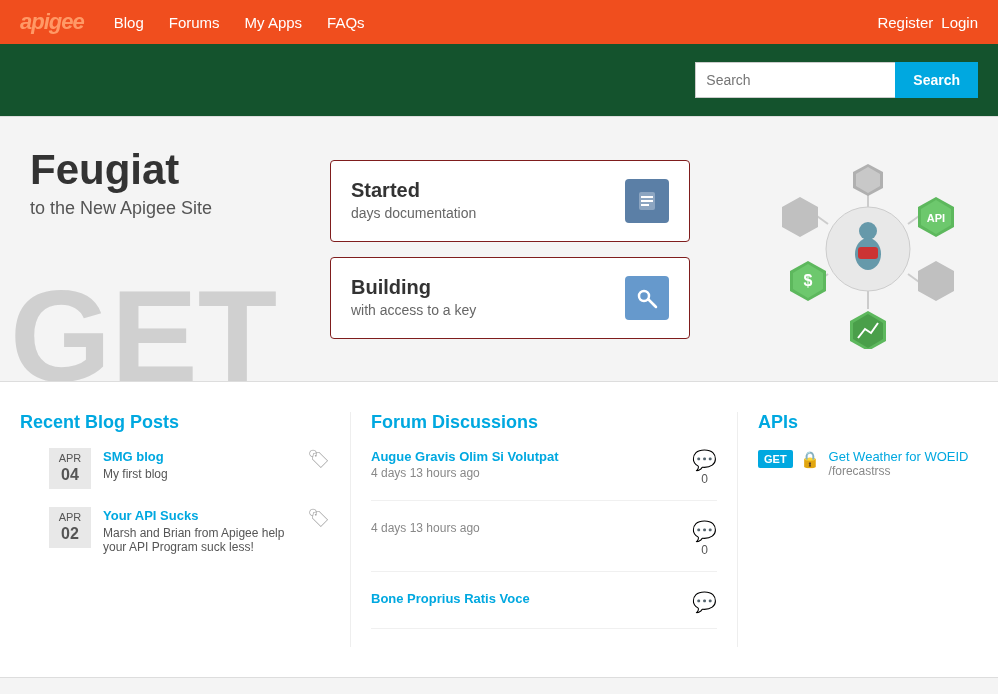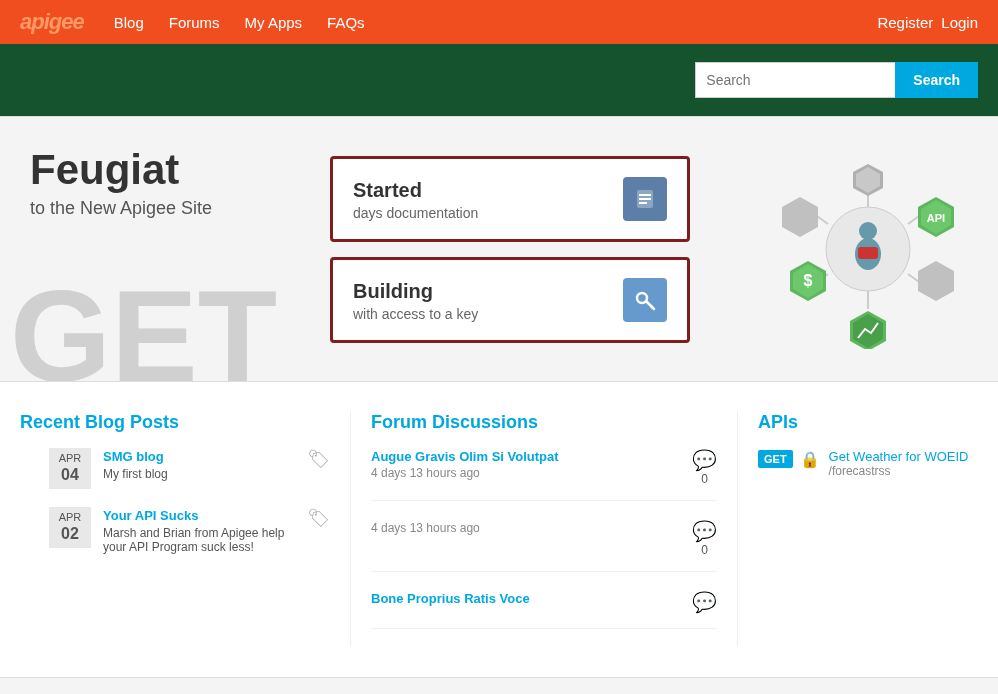--- a/index.html
+++ b/index.html
@@ -108,25 +108,25 @@
     #hero-middle {
       flex: 1;
       padding: 30px 20px;
       display: flex;
       flex-direction: column;
       gap: 15px;
       justify-content: center;
     }
     .hero-card {
       background: #fff;
-      border: 3px solid #7f1d1d;
+      border: 1px solid #7f1d1d;
       border-radius: 4px;
       padding: 18px 20px;
       display: flex;
-      align-items: flex-end;
+      align-items: flex-start;
       justify-content: space-between;
       cursor: pointer;
       max-width: 360px;
     }
     .hero-card-text h3 {
       font-size: 20px;
       font-weight: bold;
       color: #333;
     }
     .hero-card-text p {

